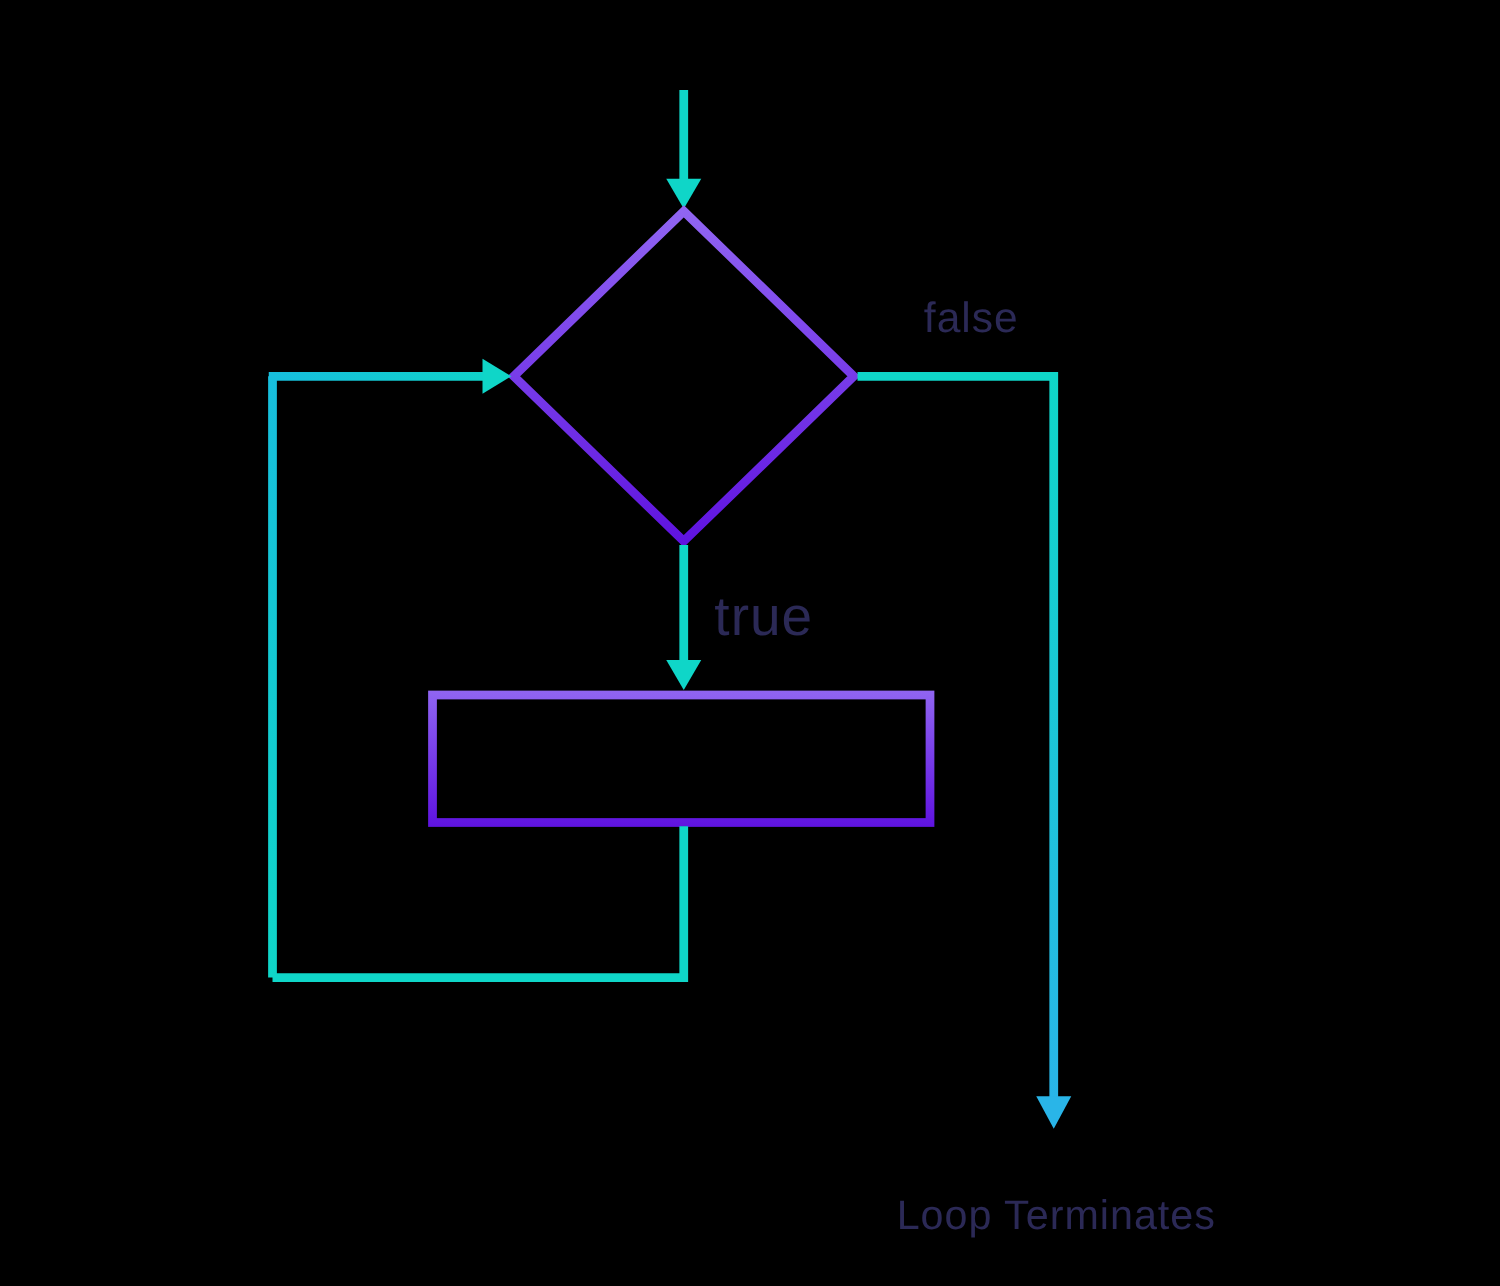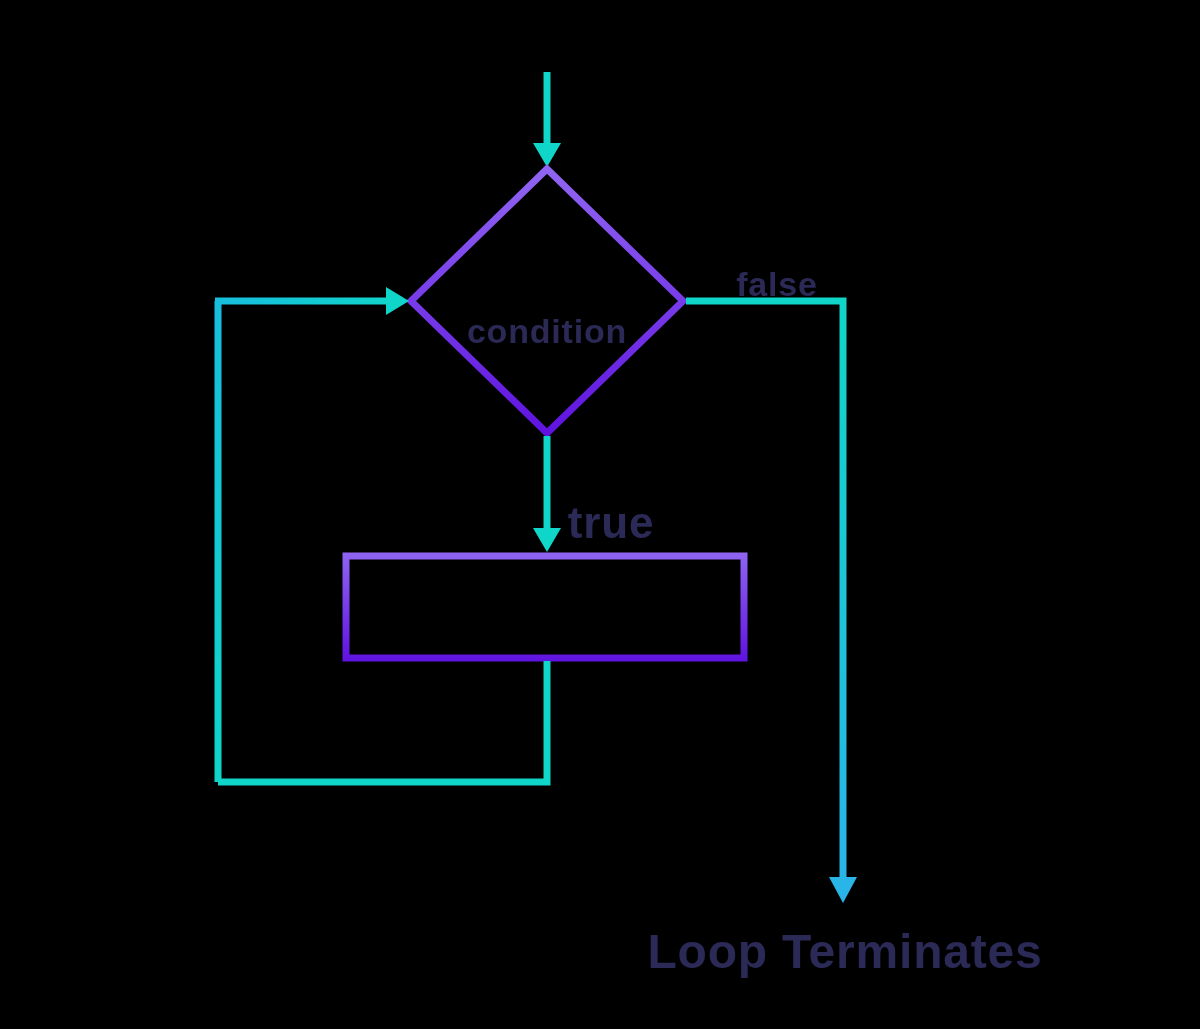--- a/index.html
+++ b/index.html
@@ -17,31 +17,30 @@
   }
   .stage svg {
     position: absolute;
     left: 0;
     top: 0;
   }
   .lbl {
     position: absolute;
     transform: translate(-50%, -50%);
     color: #2B2956;
-    font-weight: 700;
+    font-weight: 400;
     letter-spacing: 0.8px;
     white-space: nowrap;
     user-select: none;
-    margin-top: 29px;
   }
   .lbl-condition { left: 547px; top: 302px; font-size: 34px; }
   .lbl-false     { left: 777px; top: 255px; font-size: 34px; }
   .lbl-true      { left: 611px; top: 494px; font-size: 44px; }
   .lbl-body      { left: 545px; top: 611px; font-size: 37px; }
-  .lbl-term      { left: 845px; top: 922px; font-size: 48px; }
+  .lbl-term      { left: 845px; top: 972px; font-size: 33px; }
 </style>
 </head>
 <body>
 
 <div class="stage">
 
   <svg width="1200" height="1029" viewBox="0 0 1200 1029">
     <defs>
       <linearGradient id="gradDiamond" gradientUnits="userSpaceOnUse" x1="547" y1="169" x2="547" y2="433">
         <stop offset="0" stop-color="#9065F2"></stop>
@@ -77,18 +76,17 @@
     <polygon points="533,528 561,528 547,552" fill="#0FD6C8"></polygon>
 
     <rect x="346" y="556" width="398" height="102" fill="none" stroke="url(#gradRect)" stroke-width="7"></rect>
 
     <polyline points="547,661 547,782 218,782" fill="none" stroke-width="7" stroke-linejoin="miter" stroke="#0FD6C8"></polyline>
     <line x1="218" y1="782" x2="218" y2="301" stroke="url(#gradLoopUp)" stroke-width="7"></line>
     <line x1="215" y1="301" x2="388" y2="301" stroke="url(#gradLoopTop)" stroke-width="7"></line>
     <polygon points="386,287 386,315 409,301" fill="#0FD6C8"></polygon>
   </svg>
 
-  <div class="lbl lbl-condition">condition</div>
   <div class="lbl lbl-false">false</div>
   <div class="lbl lbl-true">true</div>
   <div class="lbl lbl-term">Loop Terminates</div>
 
 </div>
 
 </body></html>

